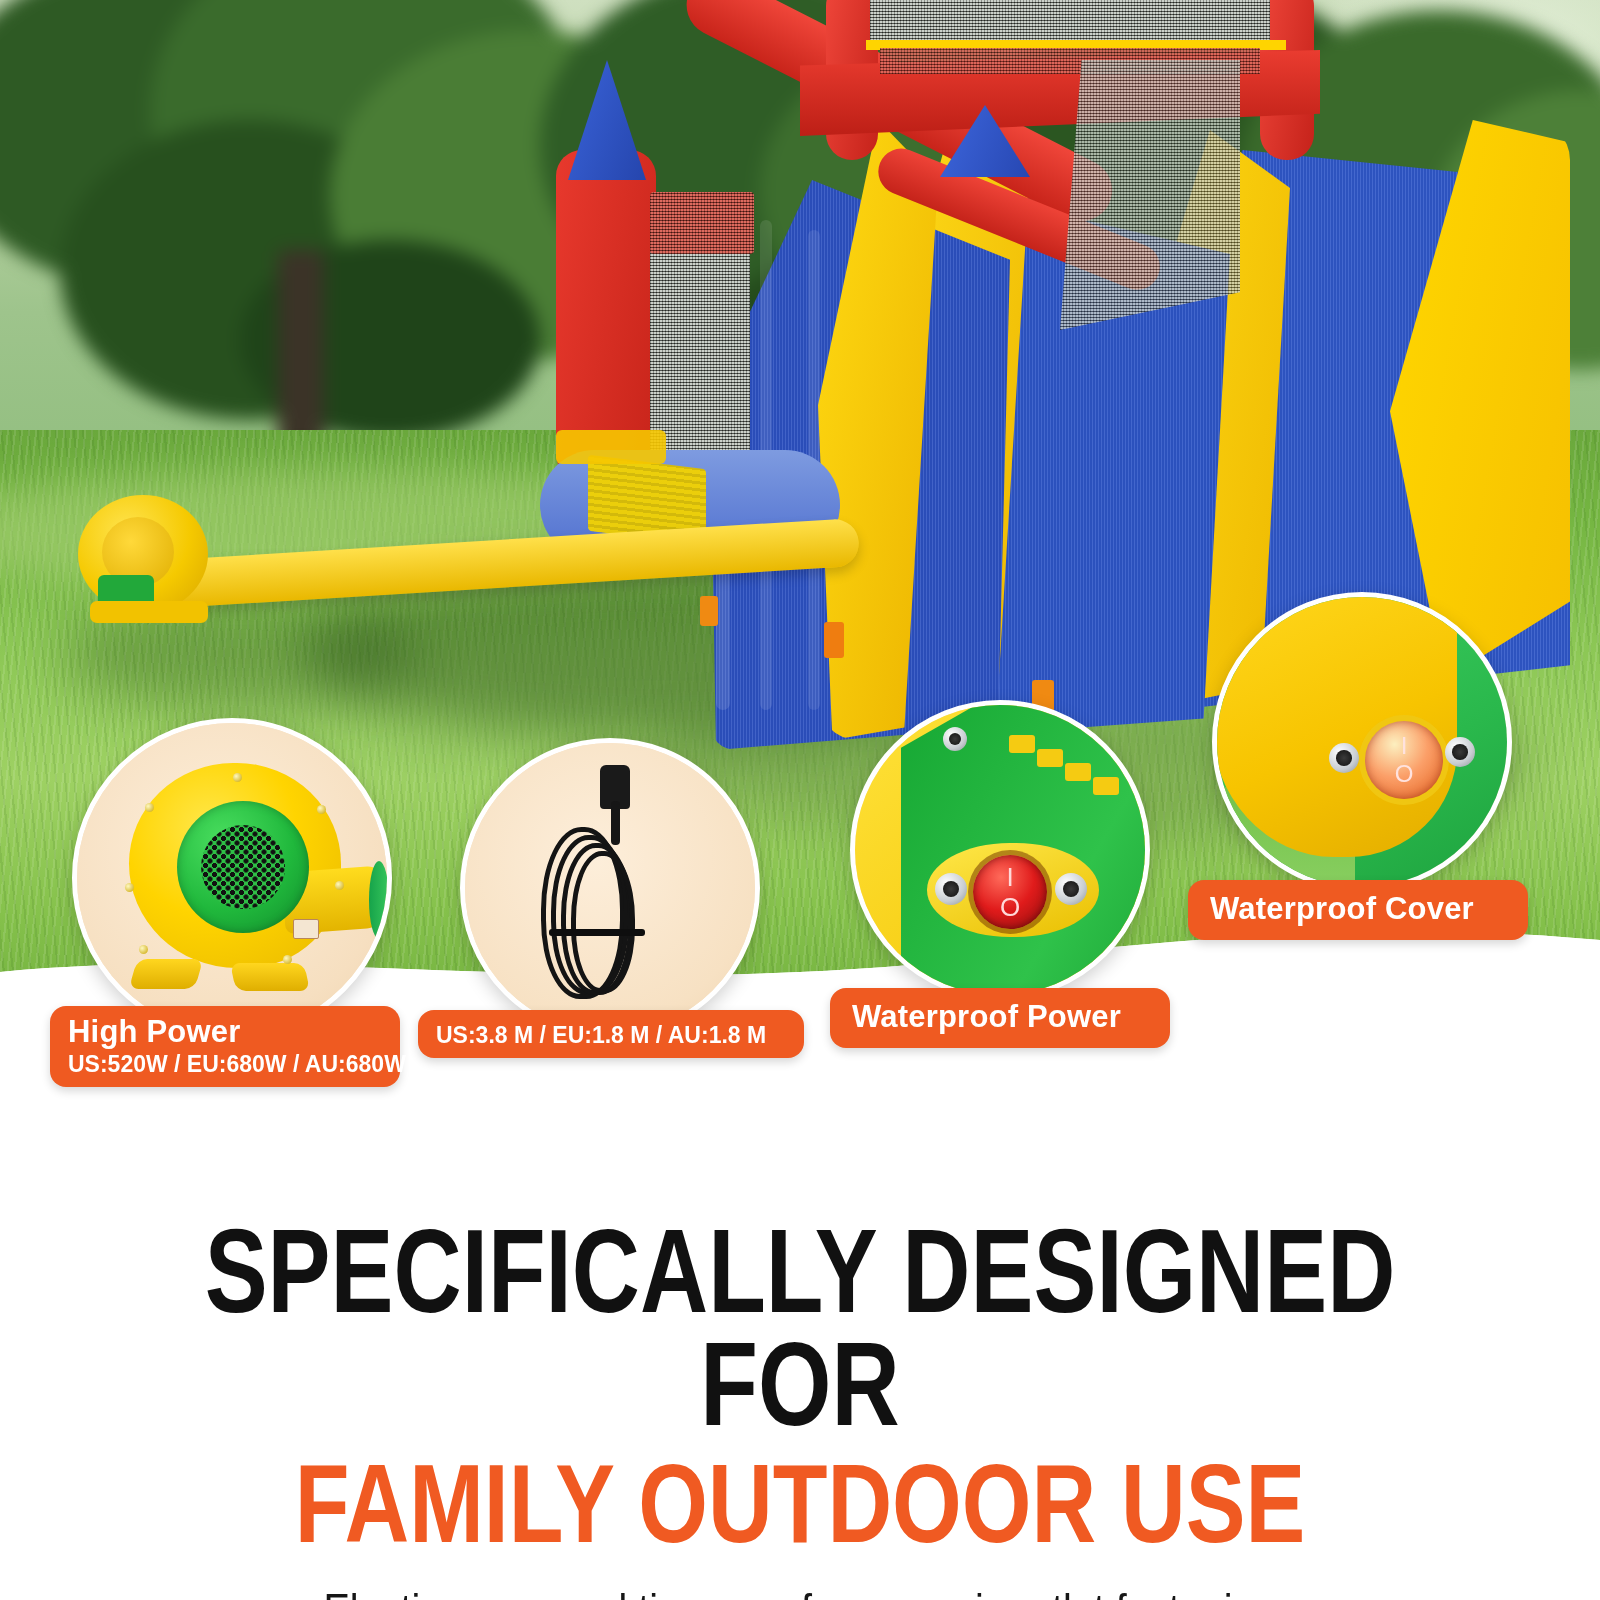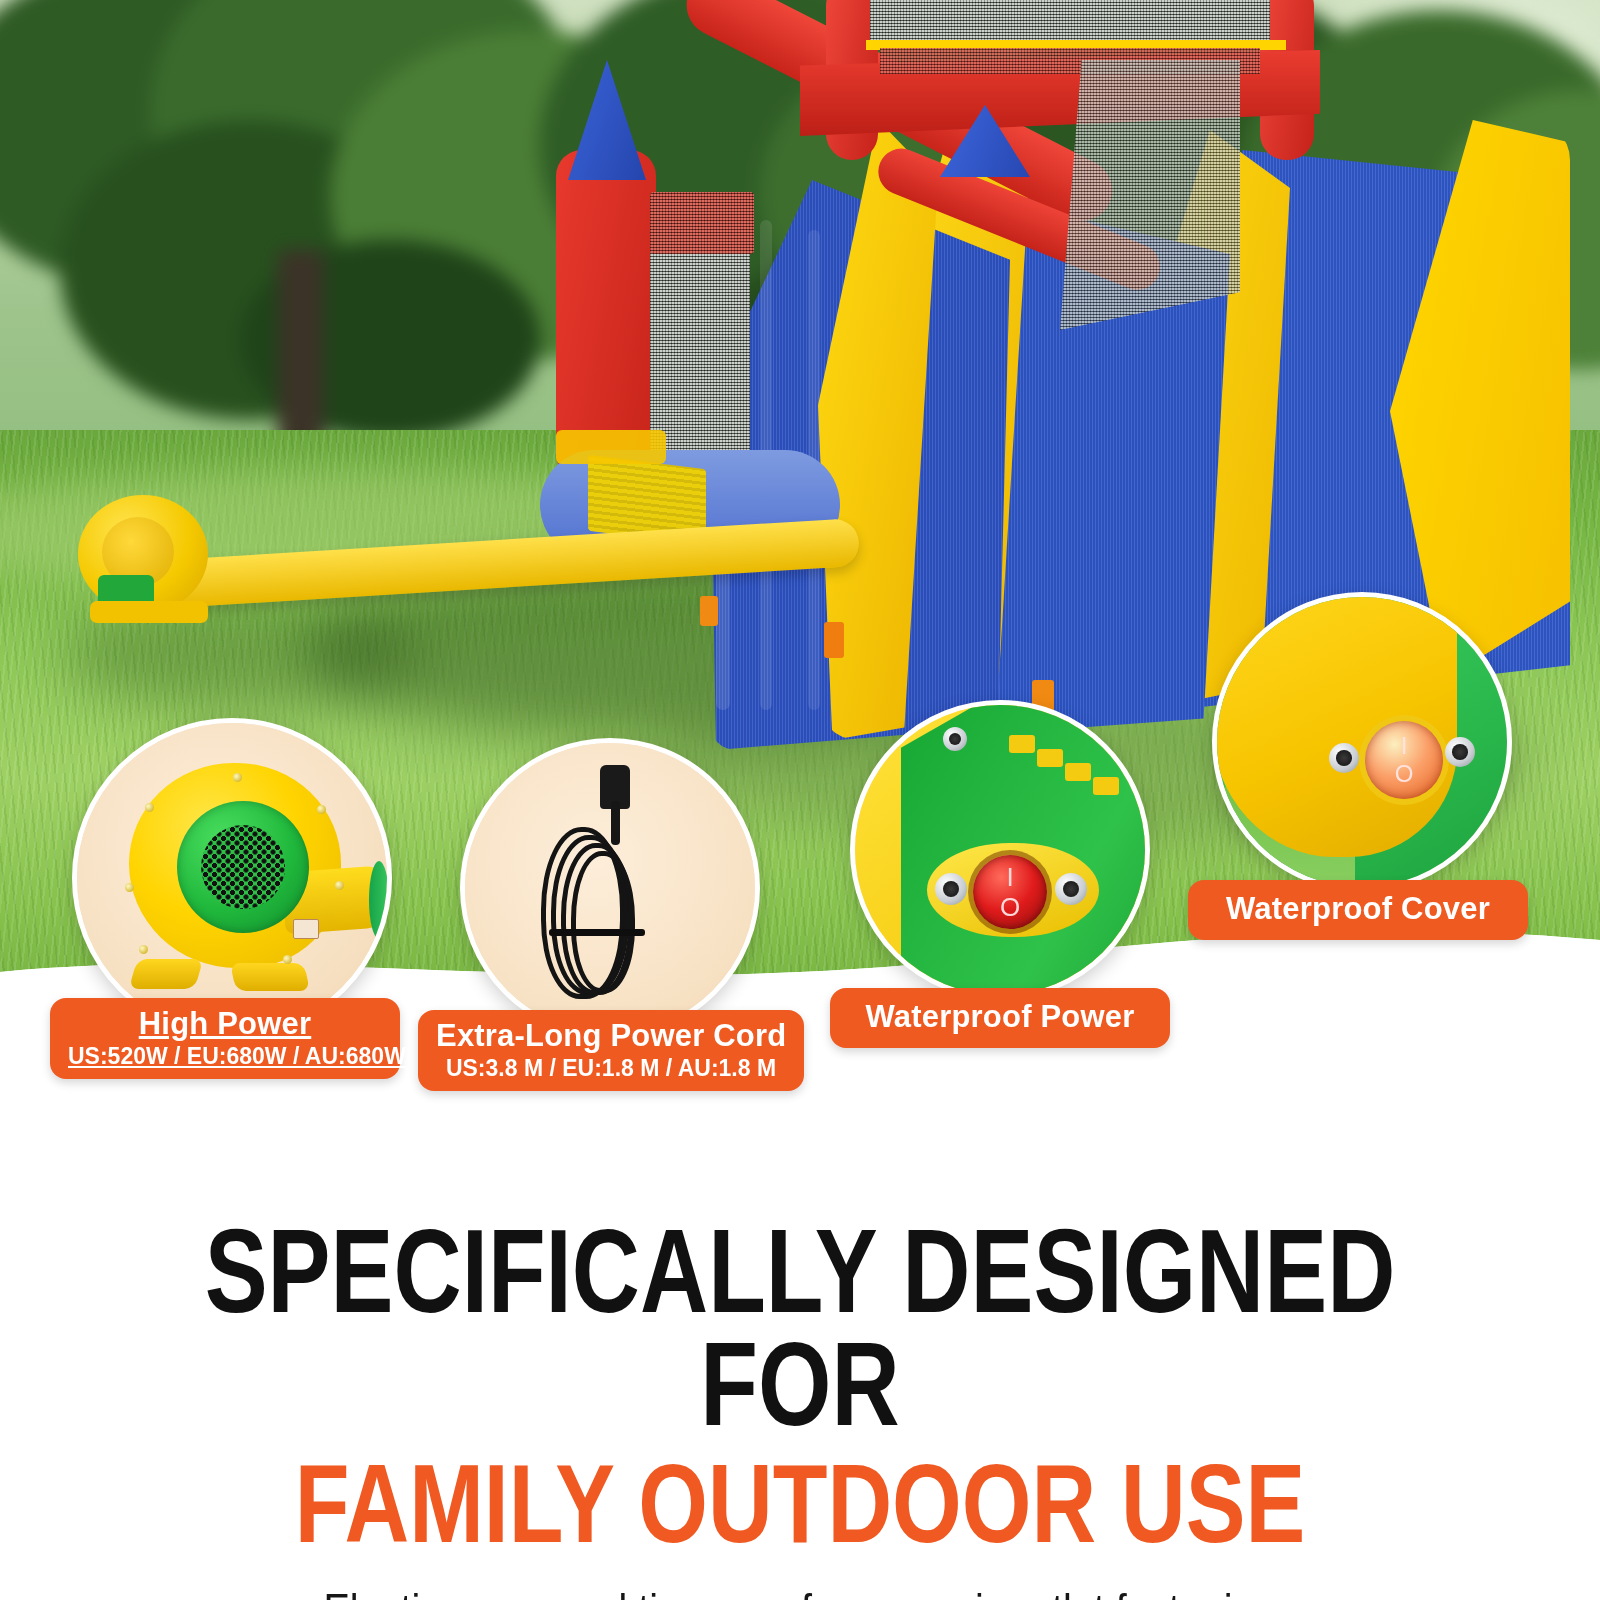--- a/index.html
+++ b/index.html
@@ -65,21 +65,21 @@
   
   .callout { position:absolute; }
   .circle {
     position:absolute; border-radius:50%; overflow:hidden;
     border:5px solid #ffffff;
     box-shadow:0 6px 18px rgba(0,0,0,.18);
     background:#f7e2c4;
   }
   .badge {
     position:absolute; background:#ef5a21; color:#fff; border-radius:16px;
-    text-align:center; line-height:1.05; padding:10px 18px 11px;
+    text-align:left; line-height:1.05; padding:10px 18px 11px;
     box-shadow:0 4px 10px rgba(0,0,0,.16);
   }
   .badge .b-title { font-weight:bold; font-size:31px; letter-spacing:.2px; white-space:nowrap; display:block; }
   .badge .b-sub   { font-weight:bold; font-size:23px; margin-top:3px; white-space:nowrap; display:block; }
   .badge.one-line { padding:13px 22px 14px; }
   .scroll-case {
     position:absolute; left:52px; top:40px; width:212px; height:205px;
     background:radial-gradient(circle at 38% 32%, #ffe74a 0%, #ffd400 45%, #e8b800 100%);
     border-radius:50% 50% 46% 52%;
   }
@@ -317,39 +317,38 @@
       <div class="grille-mesh"></div>
       <div class="screw" style="left:156px; top:50px;"></div>
       <div class="screw" style="left:68px; top:80px;"></div>
       <div class="screw" style="left:48px; top:160px;"></div>
       <div class="screw" style="left:62px; top:222px;"></div>
       <div class="screw" style="left:240px; top:82px;"></div>
       <div class="screw" style="left:258px; top:158px;"></div>
       <div class="screw" style="left:206px; top:232px;"></div>
       <div style="position:absolute; left:216px; top:196px; width:26px; height:20px; background:#f4e6d2; border:1px solid #b9865a; border-radius:2px;"></div>
     </div>
-    <div class="badge" style="left:-22px; top:280px; width:350px;text-decoration:underline;">
+    <div class="badge" style="left:-22px; top:288px; width:350px;">
       <span class="b-title">High Power</span>
       <span class="b-sub">US:520W / EU:680W / AU:680W</span>
     </div>
   </div>
 
   <div class="callout" style="left:460px; top:738px;">
     <div class="circle" style="left:0; top:0; width:300px; height:300px;">
       <div style="position:absolute; inset:0; background:radial-gradient(circle at 45% 40%, #fdeeda 0%, #f7e1c3 70%, #efd4b0 100%);"></div>
       <div class="cord-plug" style="left:135px; top:22px;"></div>
       <div style="position:absolute; left:146px; top:58px; width:9px; height:44px; background:#161616; border-radius:4px;"></div>
       <div class="cord-loop" style="left:76px; top:84px; width:84px; height:172px;"></div>
       <div class="cord-loop" style="left:86px; top:92px; width:78px; height:160px;"></div>
       <div class="cord-loop" style="left:96px; top:100px; width:72px; height:152px;"></div>
       <div class="cord-loop" style="left:106px; top:108px; width:64px; height:142px;"></div>
       <div class="cord-tie" style="left:84px; top:186px; width:96px;"></div>
     </div>
     <div class="badge" style="left:-42px; top:272px; width:386px;">
-      <span class="b-title">Extra-Long Power Cord</span>
       <span class="b-sub">US:3.8 M / EU:1.8 M / AU:1.8 M</span>
     </div>
   </div>
 
   <div class="callout" style="left:850px; top:700px;">
     <div class="circle" style="left:0; top:0; width:300px; height:300px;">
       <div class="sw-yellow" style="inset:0;"></div>
       <div class="sw-green" style="left:46px; top:-10px; width:330px; height:330px;
            clip-path: polygon(28% 0%, 100% 0%, 100% 100%, 0% 100%, 0% 16%);"></div>
       <div class="crenel" style="left:154px; top:30px; width:26px; height:18px;"></div>

